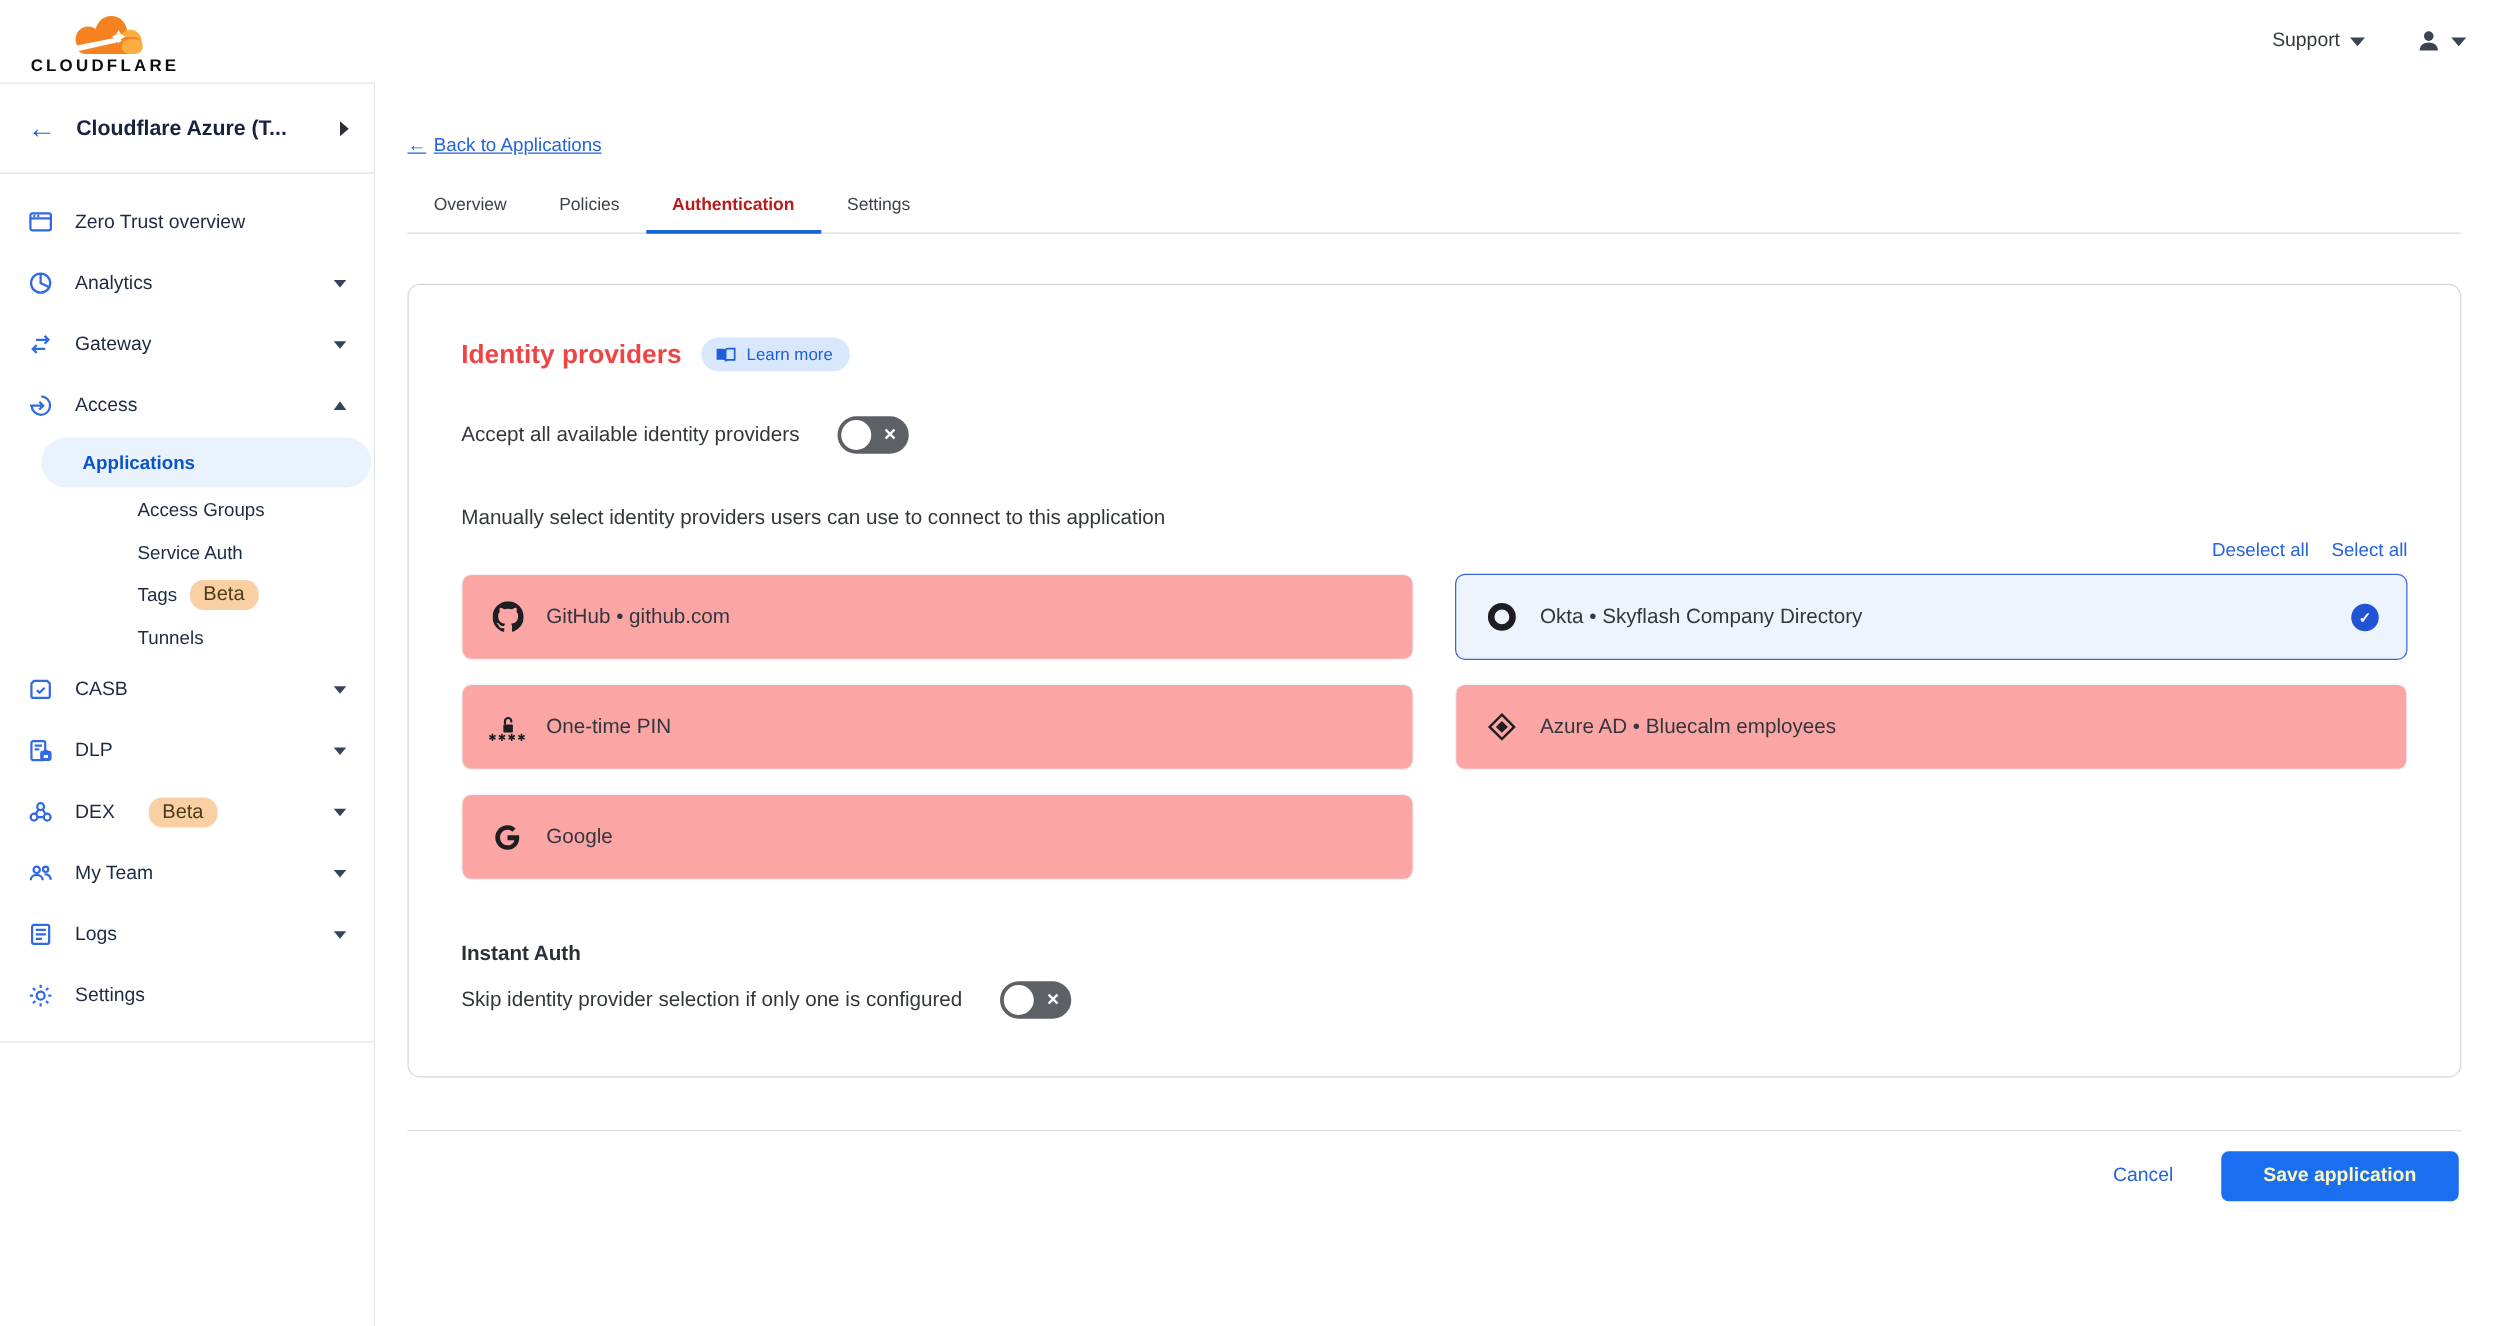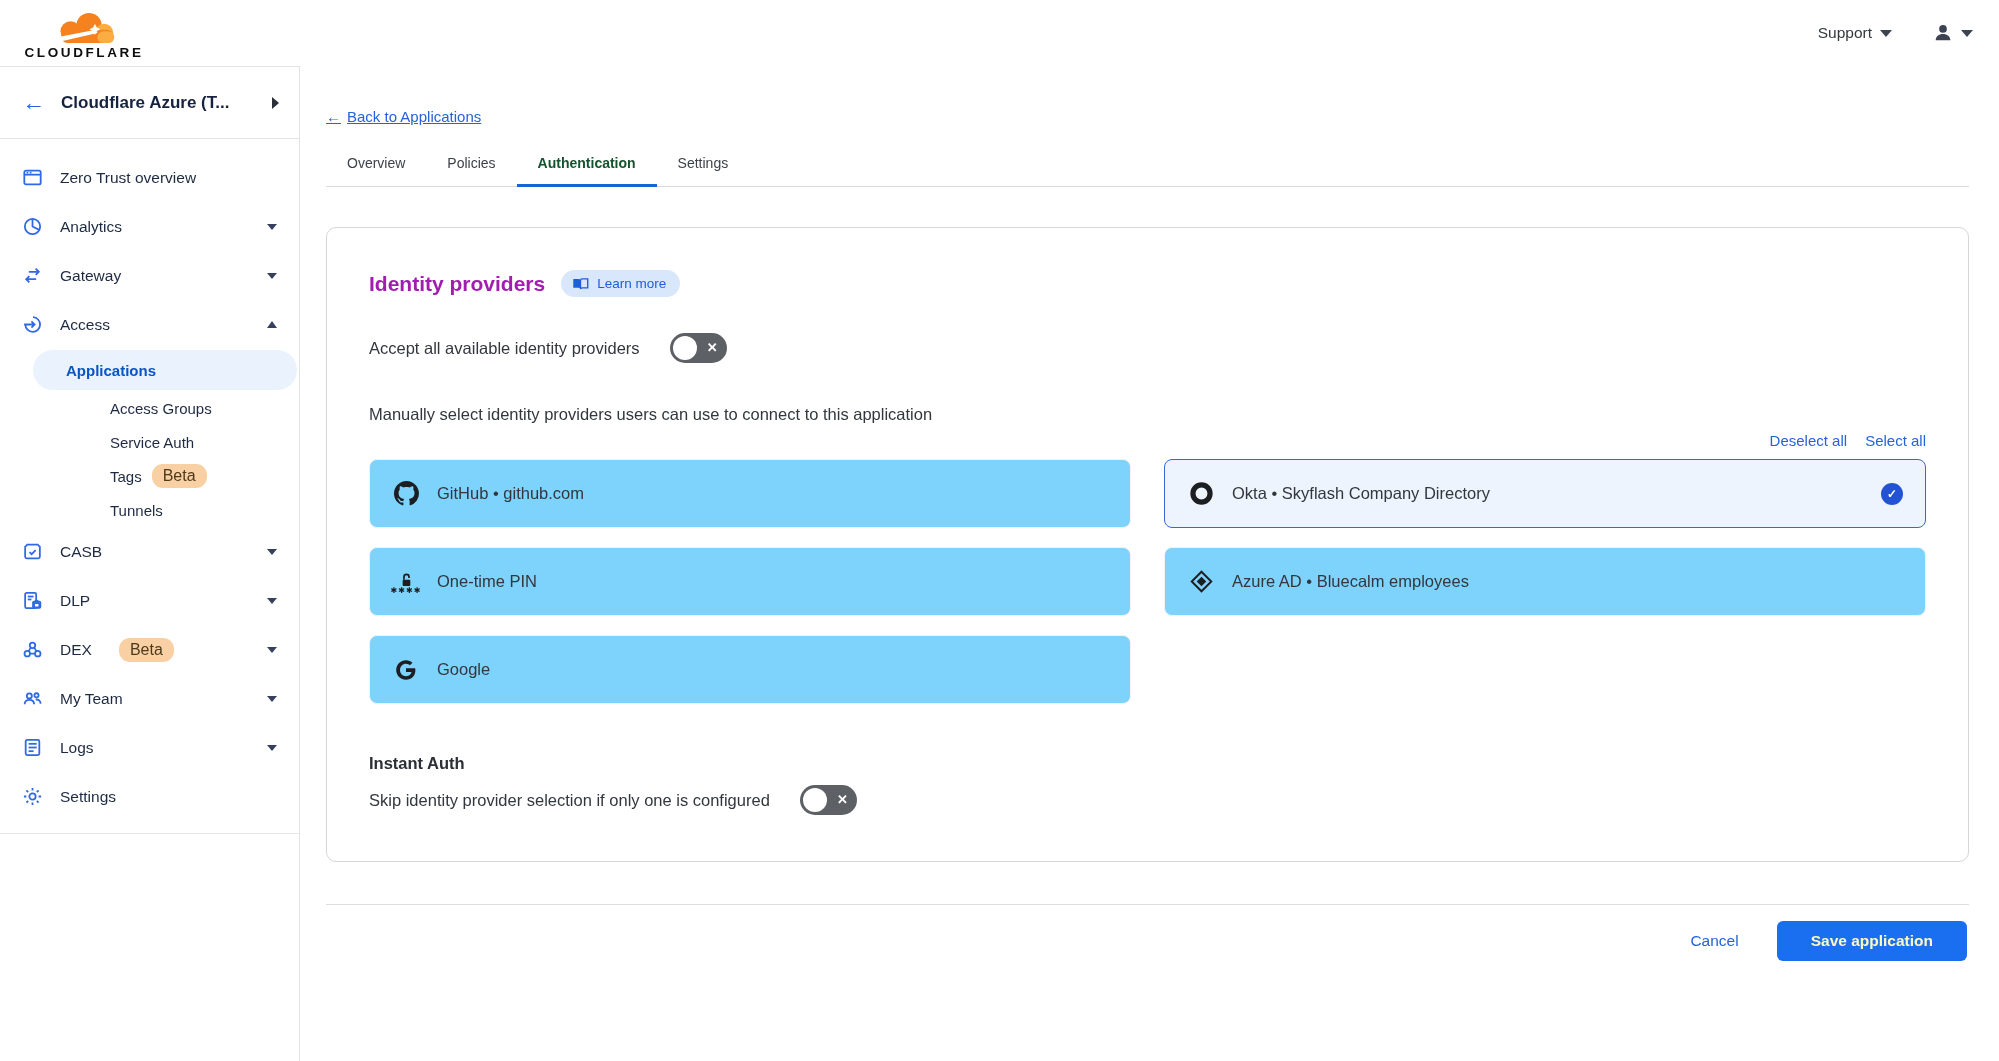--- a/index.html
+++ b/index.html
@@ -46,42 +46,42 @@
   .sidebar-divider { height:1px; background:#e6e7e9; margin:12px 0 0 0; }
 
   
   .main { flex:1; padding:42px 30px 0 26px; background:#fff; }
   .back-link { display:inline-flex; gap:6px; font-size:15px; color:#2563d8; text-decoration:underline; cursor:pointer; }
   h1 { font-size:34px; font-weight:700; color:#28303a; margin-top:12px; letter-spacing:0.2px; }
 
   .tabs { display:flex; margin-top:18px; border-bottom:1px solid #d8dadd; }
   .tab { padding:11px 21px 13px; font-size:14px; color:#3c424b; cursor:pointer;
          border-bottom:3px solid transparent; margin-bottom:-1px; }
-  .tab.active { color:#14532d; font-weight:600; border-bottom-color:#1a62d9; }
+  .tab.active { color:#b91c1c; font-weight:600; border-bottom-color:#1a62d9; }
 
   .card { margin-top:40px; border:1px solid #d4d6d9; border-radius:10px; background:#fff;
           padding:42px 42px 46px; }
   .card-head { display:flex; align-items:center; gap:16px; }
-  .card-head h2 { font-size:21px; font-weight:700; color:#a21caf; }
+  .card-head h2 { font-size:21px; font-weight:700; color:#ef4444; }
   .learn-pill { display:inline-flex; align-items:center; gap:8px; background:#d8e7fb; color:#1b5fd9;
                 font-size:13.5px; padding:6px 14px 6px 11px; border-radius:15px; cursor:pointer; }
 
   .toggle-row { display:flex; align-items:center; gap:30px; margin-top:36px; }
   .toggle-label { font-size:16.5px; color:#33373d; }
   .toggle { position:relative; width:57px; height:30px; border-radius:15px; background:#5d6165; cursor:pointer; flex:0 0 auto; }
   .toggle .knob { position:absolute; left:3px; top:3px; width:24px; height:24px; border-radius:50%; background:#fff; }
   .toggle .xmark { position:absolute; right:9px; top:50%; transform:translateY(-52%); color:#fff;
                    font-size:13px; font-weight:700; }
 
   .manual-text { margin-top:42px; font-size:16.5px; color:#33373d; }
   .select-links { display:flex; justify-content:flex-end; gap:18px; margin-top:8px; }
   .select-links span { color:#2563d8; font-size:15px; cursor:pointer; }
 
   .providers { display:grid; grid-template-columns:1fr 1fr; column-gap:33px; row-gap:19px; margin-top:10px; }
-  .provider { height:69px; border-radius:8px; background:#7dd3fc; border:1px solid #f1f2f3;
+  .provider { height:69px; border-radius:8px; background:#fca5a5; border:1px solid #f1f2f3;
               display:flex; align-items:center; padding:0 22px; gap:17px; font-size:16.5px;
               color:#33373d; cursor:pointer; }
   .provider.selected { background:#edf4fe; border:1.5px solid #3b66d9; }
   .p-ico { width:28px; display:flex; justify-content:center; align-items:center; }
   .check-circle { margin-left:auto; width:22px; height:22px; border-radius:50%; background:#2253d4;
                   color:#fff; font-size:12px; font-weight:700; display:flex; align-items:center; justify-content:center; }
 
   .instant-head { margin-top:50px; font-size:16.5px; font-weight:700; color:#2b2f36; }
   .instant-row { display:flex; align-items:center; gap:30px; margin-top:12px; }
 

